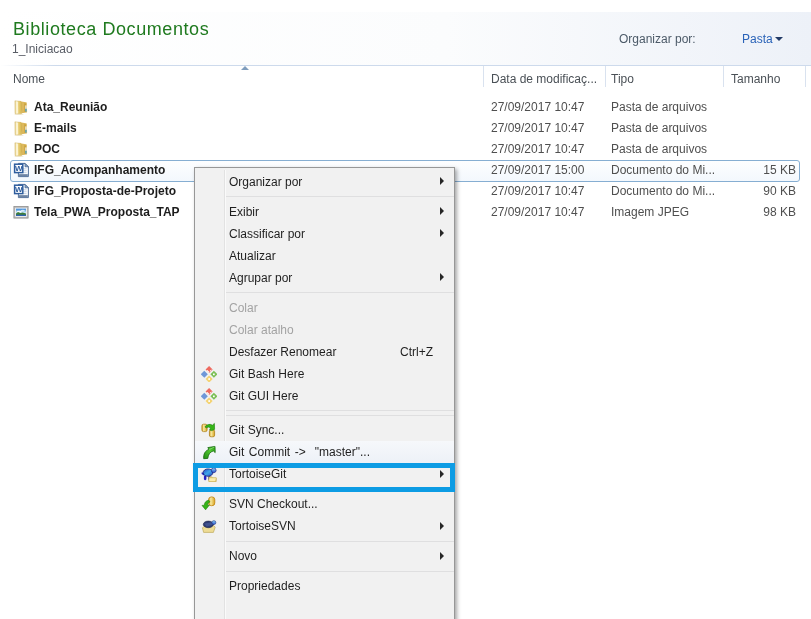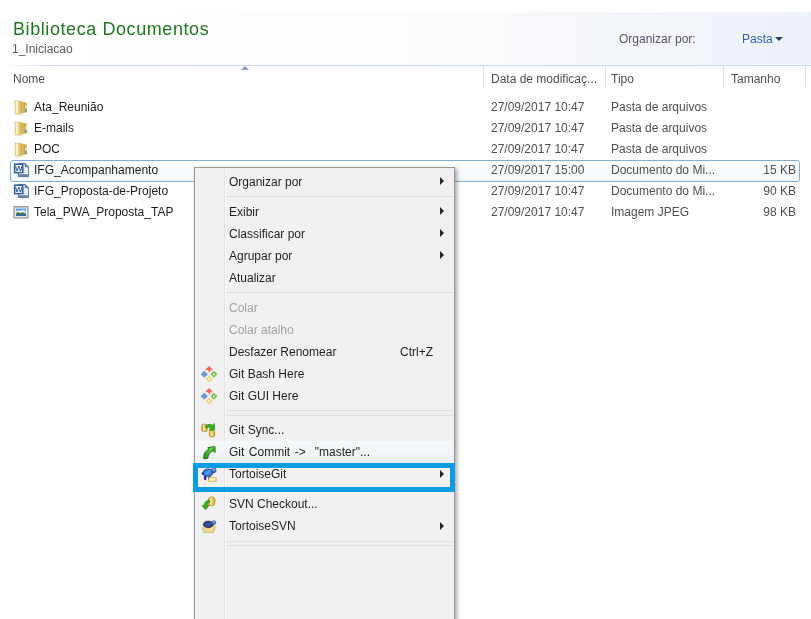--- a/index.html
+++ b/index.html
@@ -17,21 +17,21 @@
          border-right:4.7px solid transparent;border-top:4.6px solid #223a66;}
   #hline{left:0;top:53px;width:811px;height:1px;
          background:linear-gradient(to right,rgba(205,218,236,0),#cddaec 55px,#cddaec 100%);}
   
   .colsep{top:54px;width:1px;height:21px;background:#d9e2ef;}
   .colhdr{top:60px;font-size:12px;color:#4a5056;}
   #sortarrow{left:241px;top:54px;width:0;height:0;border-left:4px solid transparent;
        border-right:4px solid transparent;border-bottom:4px solid #7f9dbd;}
   
   .row{left:0;width:811px;height:21px;}
-  .name{position:absolute;left:34px;top:3px;font-size:12px;color:#1d1d1d;white-space:pre;}
+  .name{position:absolute;left:34px;top:3px;font-size:12px;color:#1d1d1d;white-space:pre;font-weight:bold;}
   .date{position:absolute;left:491px;top:3px;font-size:12px;color:#4f4f4f;white-space:pre;}
   .tipo{position:absolute;left:611px;top:3px;font-size:12px;color:#4f4f4f;white-space:pre;}
   .size{position:absolute;right:15px;top:3px;font-size:12px;color:#4f4f4f;white-space:pre;}
   .ficon{position:absolute;left:13px;top:2px;}
   
   #selrow{left:10px;top:148px;width:790px;height:21.5px;border:1px solid #86aed2;
           border-radius:3px;background:linear-gradient(#fdfeff,#f3f8fd);box-sizing:border-box;}
   
   #menu{left:194px;top:155px;width:261px;height:460px;background:#f1f1f1;
         border:1px solid #979797;box-sizing:border-box;
@@ -199,22 +199,22 @@
 </div>
 
 <div id="menu" class="abs">
   <div id="gutline"></div>
     <div id="gutline2"></div>
   <div style="height:2.5px"></div>
   <div class="mi">Organizar por<span class="sub"></span></div>
   <div class="msep"></div>
   <div class="mi">Exibir<span class="sub"></span></div>
   <div class="mi">Classificar por<span class="sub"></span></div>
+  <div class="mi">Atualizar</div>
   <div class="mi">Agrupar por<span class="sub"></span></div>
-  <div class="mi">Atualizar</div>
   <div class="msep"></div>
   <div class="mi dis">Colar</div>
   <div class="mi dis">Colar atalho</div>
   <div class="mi">Desfazer Renomear<span class="keys">Ctrl+Z</span></div>
   <div class="mi"><span class="mic"><svg width="16" height="16" viewBox="0 0 16 16">
 <rect x="-2.5" y="-2.5" width="5" height="5" transform="translate(8.1 3.5) rotate(45)" fill="#ee6a60"></rect>
 <rect x="-2.5" y="-2.5" width="5" height="5" transform="translate(3.3 8.3) rotate(45)" fill="#6f97d8"></rect>
 <rect x="-2.5" y="-2.5" width="5" height="5" transform="translate(12.9 8.3) rotate(45)" fill="#7cbf56"></rect>
 <rect x="-2.5" y="-2.5" width="5" height="5" transform="translate(8.1 13.1) rotate(45)" fill="#f4d372"></rect>
 <path d="M6 4.4 l2 2" stroke="#fff" stroke-width="1.1" fill="none"></path>
@@ -257,16 +257,18 @@
 <rect x="7.6" y="0.9" width="6.2" height="8.8" rx="2.8" fill="url(#cyl)" stroke="#c2830d" stroke-width="0.8"></rect>
 <path d="M7.8 4.2 Q3.4 5 3.4 9.2 L1 9.4 L4.6 13.8 L8.4 9 L6.2 9.2 Q6.6 6.4 9 6 Z" fill="#35b517" stroke="#1c7c0a" stroke-width="0.6"></path>
 </svg></span>SVN Checkout...</div>
   <div class="mi"><span class="mic"><svg width="16" height="16" viewBox="0 0 16 16">
 <path d="M1.4 9.8 L4.2 7.6 h8.6 l1.4 1.6 -1.8 5.2 H2.6 z" fill="#eedc96" stroke="#b5a049" stroke-width="0.6"></path>
 <ellipse cx="7.3" cy="6.4" rx="5" ry="3.3" fill="#2e3c74" stroke="#1a2247" stroke-width="0.6"></ellipse>
 <path d="M3.4 5.6 l7.8-1.4 2 2.4 -7.6 1.8 z" fill="#41528e"></path>
 <circle cx="12.9" cy="4.6" r="2" fill="url(#hd)" stroke="#1a2a70" stroke-width="0.5"></circle>
 </svg></span>TortoiseSVN<span class="sub"></span></div>
   <div class="msep"></div>
-  <div class="msep"></div>
+  <div class="mi">Novo<span class="sub"></span></div>
+  <div class="msep"></div>
+  <div class="mi">Propriedades</div>
 </div>
 
 <div id="bluerect" class="abs"></div>
 
 </body></html>

